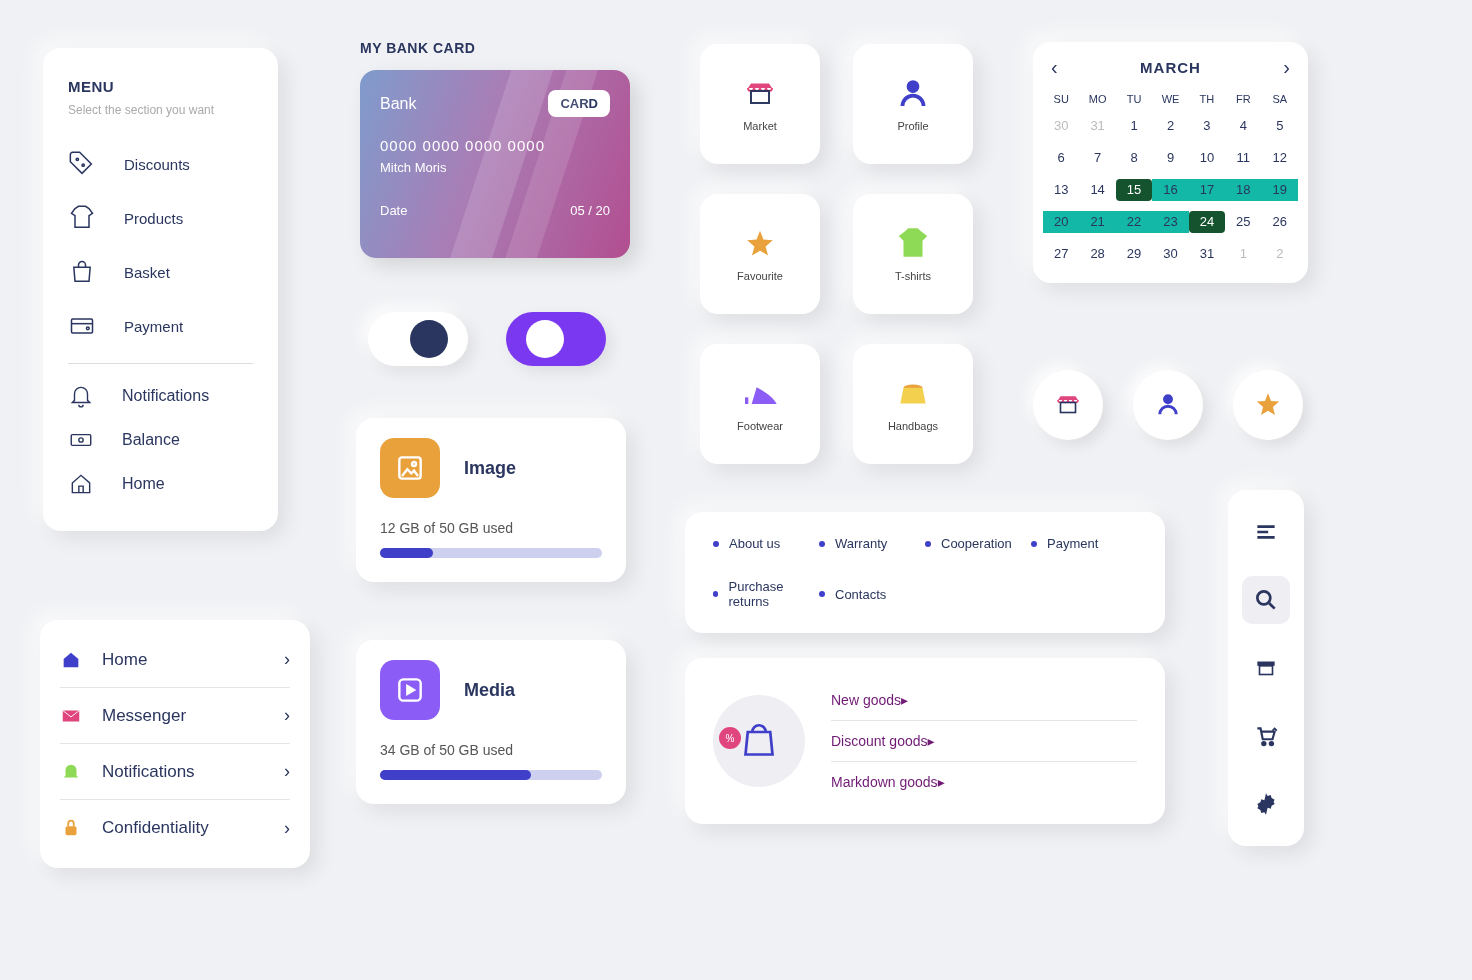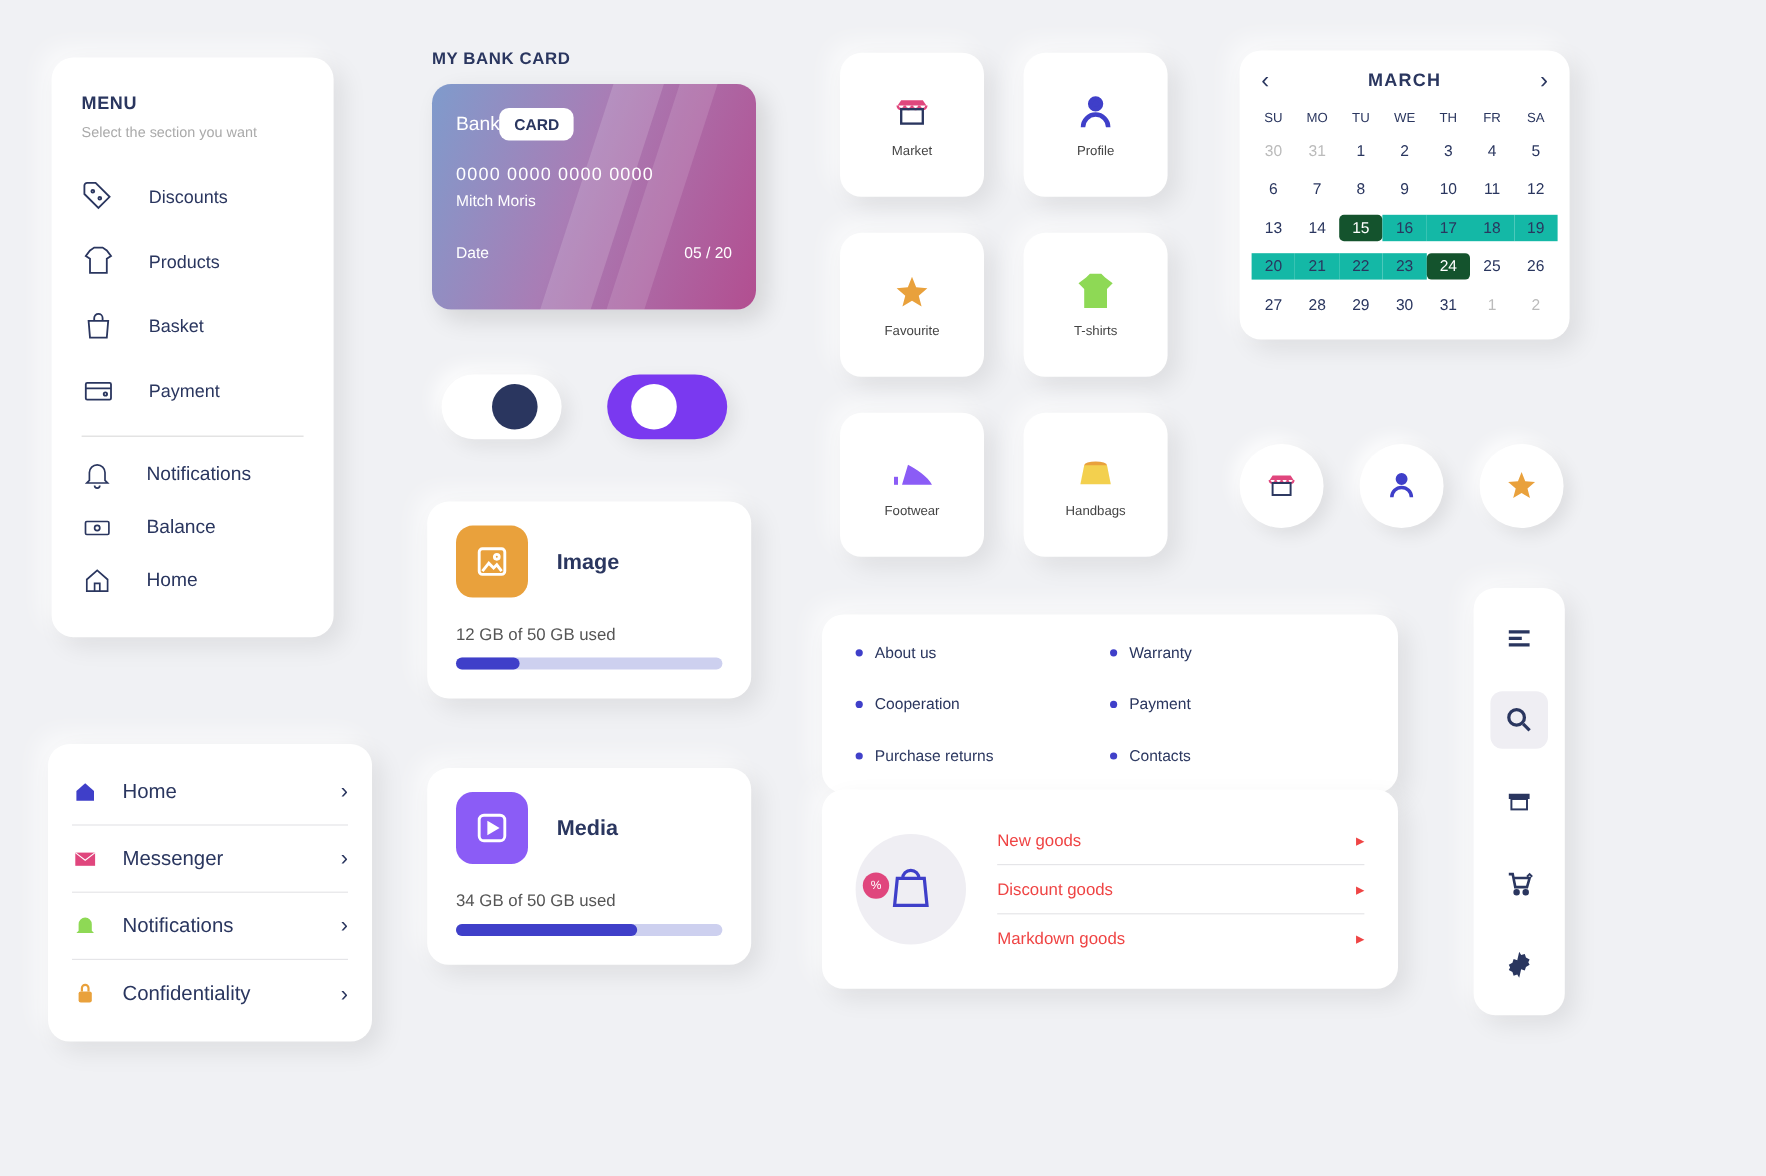--- a/index.html
+++ b/index.html
@@ -21,21 +21,21 @@
 .nav-item{display:flex;align-items:center;height:56px;gap:20px;border-bottom:1px solid #e5e5e8;cursor:pointer}
 .nav-item:last-child{border-bottom:none}
 .nav-item .chev{margin-left:auto;font-size:18px;color:#2a365f}
 .nav-item .lbl{font-size:17px;color:#2a365f}
 
 
 .bank-title{position:absolute;left:360px;top:40px;font-size:14px;font-weight:bold;color:#2a365f;letter-spacing:0.5px}
 .bankcard{position:absolute;left:360px;top:70px;width:270px;height:188px;border-radius:16px;background:linear-gradient(110deg,#7f9bcc 0%,#a97db5 45%,#b24e90 100%);color:#fff;padding:20px;box-shadow:8px 8px 20px rgba(0,0,0,0.12);overflow:hidden}
 .bankcard::before{content:"";position:absolute;top:-20px;left:110px;width:40px;height:300px;background:rgba(255,255,255,0.15);transform:rotate(18deg)}
 .bankcard::after{content:"";position:absolute;top:-20px;left:165px;width:30px;height:300px;background:rgba(255,255,255,0.12);transform:rotate(18deg)}
-.bankcard .row1{display:flex;align-items:center}
+.bankcard .row1{display:flex;justify-content:space-between;align-items:center}
 .bankcard .badge{background:#fff;color:#2a365f;font-weight:bold;font-size:13px;padding:6px 12px;border-radius:8px}
 .bankcard .num{margin-top:20px;font-size:15px;letter-spacing:1px;font-weight:normal}
 .bankcard .name{font-size:13px;margin-top:6px}
 .bankcard .row2{display:flex;justify-content:space-between;margin-top:28px;font-size:13px}
 
 
 .toggle{position:absolute;width:100px;height:54px;border-radius:30px;display:flex;align-items:center;padding:8px;cursor:pointer}
 .toggle.off{left:368px;top:312px;background:#fff;box-shadow:6px 6px 16px rgba(0,0,0,0.08),-6px -6px 16px rgba(255,255,255,0.9)}
 .toggle.off .knob{width:38px;height:38px;border-radius:50%;background:#2a365f;margin-left:auto;margin-right:12px}
 .toggle.on{left:506px;top:312px;background:#7a39f0;box-shadow:6px 6px 16px rgba(0,0,0,0.08)}
@@ -66,29 +66,29 @@
 .cal-grid .dow{font-size:11px;font-weight:normal;color:#2a365f}
 .cal-grid .day{font-size:13px;color:#2a365f;height:22px;line-height:22px}
 .cal-grid .day.muted{color:#bbb}
 .cal-grid .day.range{background:#14b8a6}
 .cal-grid .day.sel{background:#14532d;color:#fff;border-radius:4px}
 
 
 .circle{position:absolute;width:70px;height:70px;border-radius:50%;background:#fff;box-shadow:6px 6px 14px rgba(0,0,0,0.08),-6px -6px 14px rgba(255,255,255,0.8);display:flex;align-items:center;justify-content:center;cursor:pointer}
 
 
-.links{position:absolute;left:685px;top:512px;width:480px;padding:24px 28px;display:grid;grid-template-columns:repeat(2,1fr);row-gap:28px}
+.links{position:absolute;left:685px;top:512px;width:480px;padding:24px 28px;display:grid;grid-template-columns:repeat(4,1fr);row-gap:28px}
 .links .link{font-size:13px;color:#2a365f;display:flex;align-items:center;gap:10px;cursor:pointer}
 .links .link::before{content:"";width:6px;height:6px;border-radius:50%;background:#3f3fc9}
 
 
 .goods{position:absolute;left:685px;top:658px;width:480px;padding:22px 28px;display:flex;gap:26px;align-items:center}
 .goods .thumb{width:92px;height:92px;border-radius:50%;background:#efeef3;display:flex;align-items:center;justify-content:center;position:relative}
 .goods .list{flex:1}
-.goods .g-item{display:flex;justify-content:space-between;align-items:center;padding:12px 0;border-bottom:1px solid #e5e5e8;font-size:14px;color:#ef4444;cursor:pointer}
+.goods .g-item{display:flex;align-items:center;padding:12px 0;border-bottom:1px solid #e5e5e8;font-size:14px;color:#701a75;cursor:pointer}
 .goods .g-item:last-child{border-bottom:none}
 
 
 .vbar{position:absolute;left:1228px;top:490px;width:76px;padding:18px 10px;display:flex;flex-direction:column;gap:20px;align-items:center}
 .vbar .vbtn{width:48px;height:48px;display:flex;align-items:center;justify-content:center;cursor:pointer;border-radius:10px}
 .vbar .vbtn.active{background:#efeef3}
 
 svg{display:block}
 </style>
 </head>

